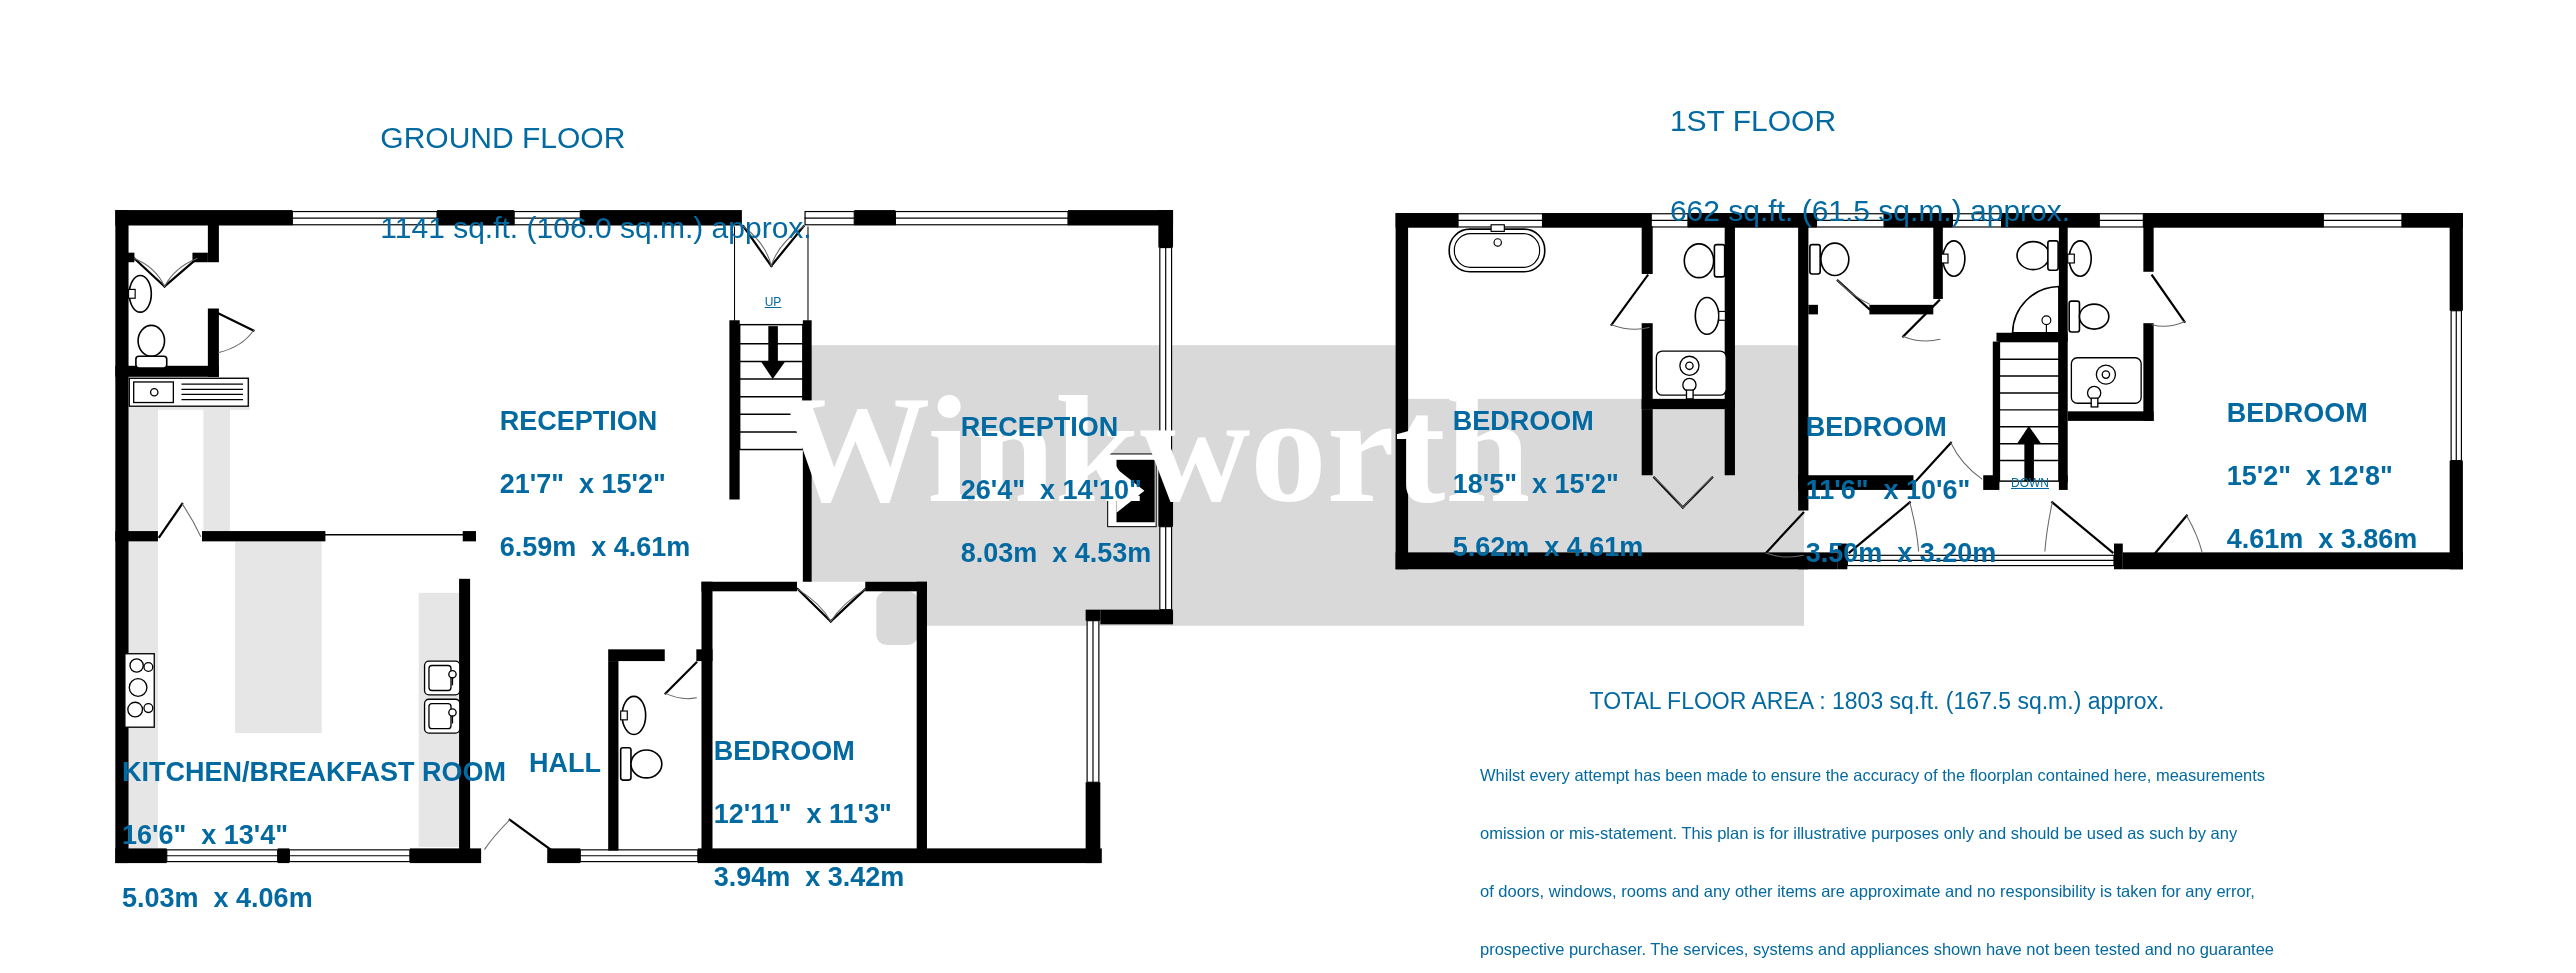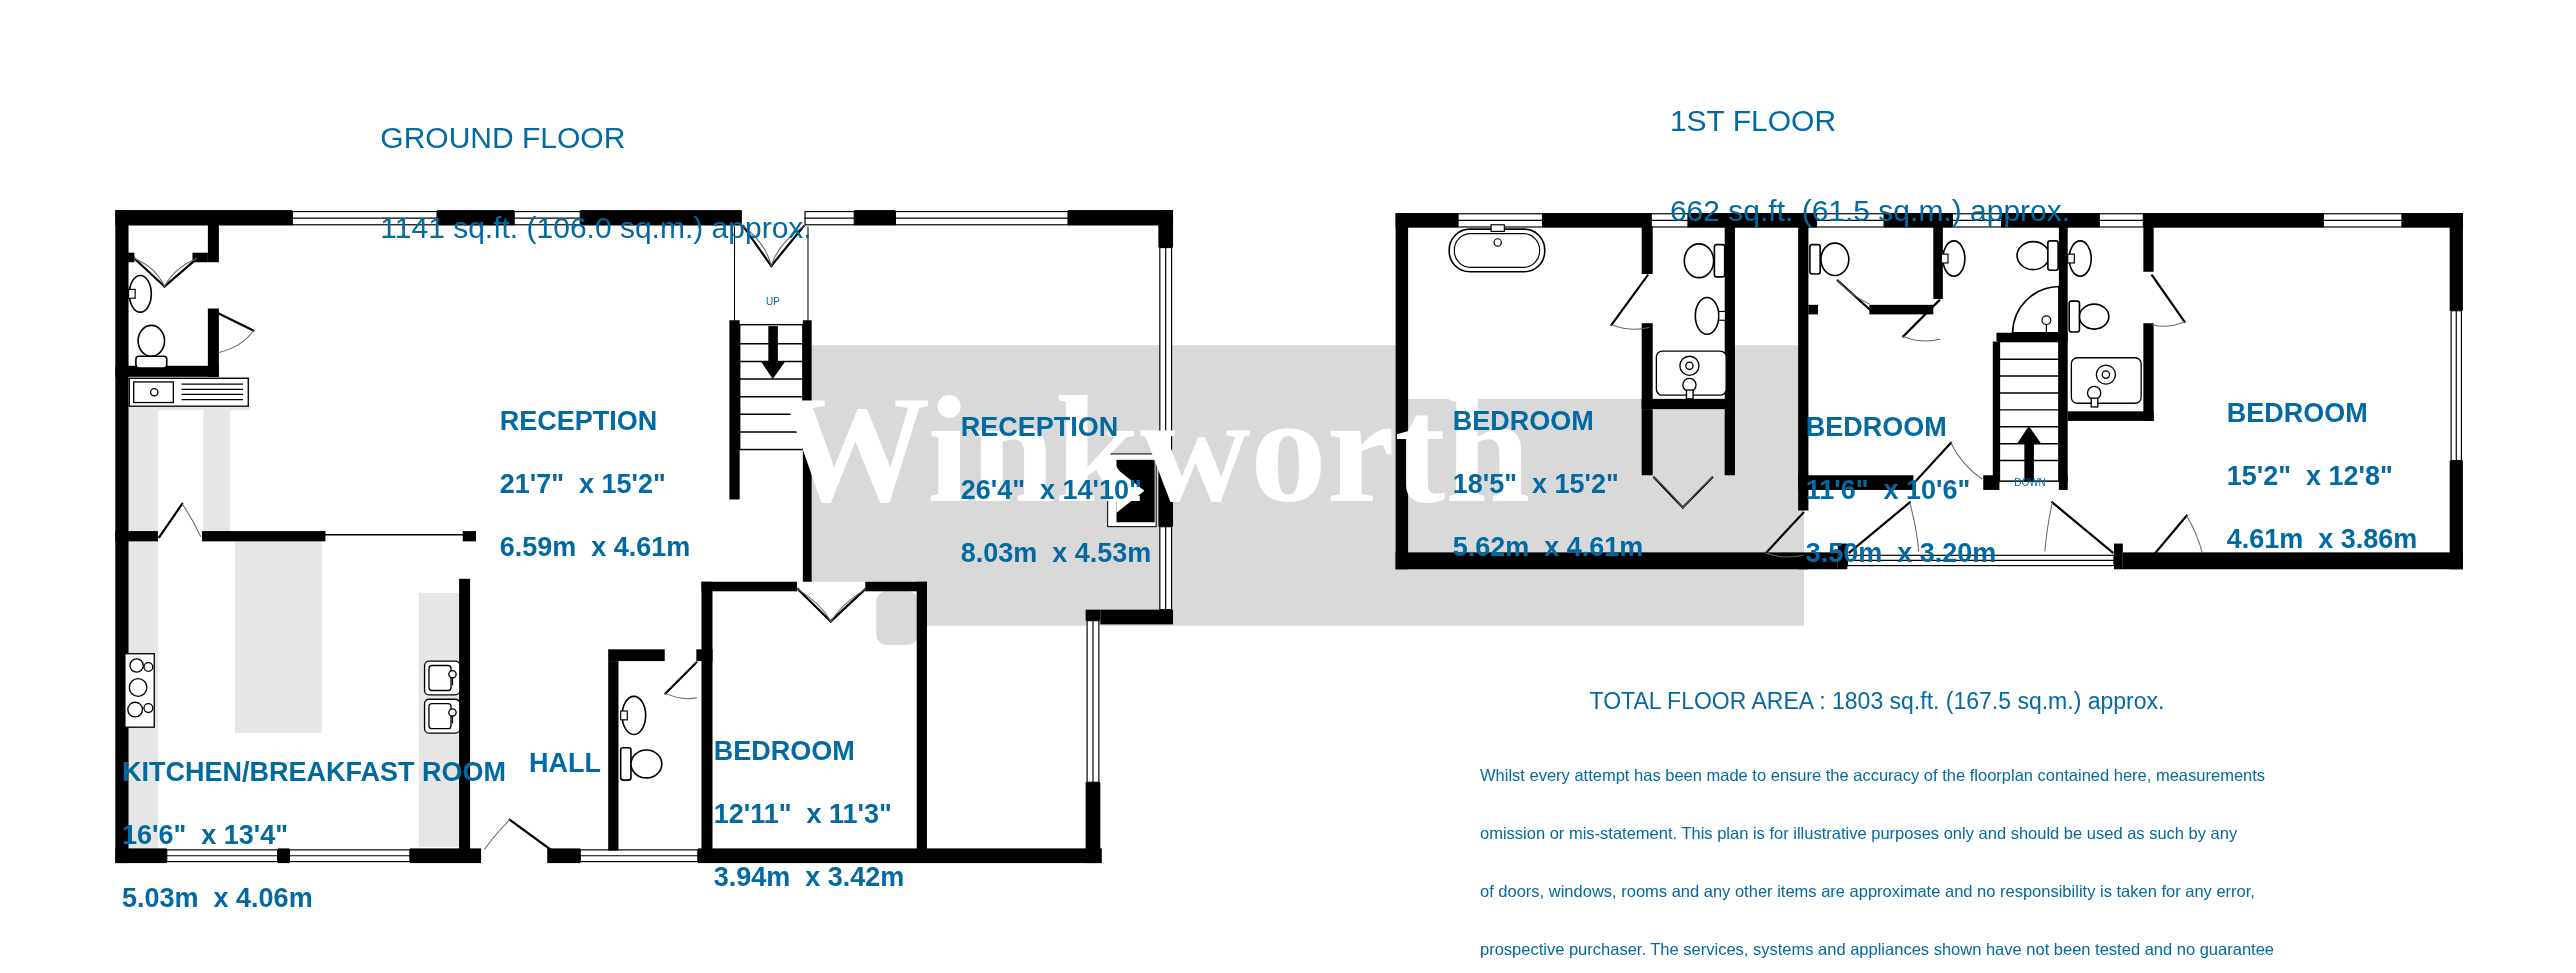--- a/index.html
+++ b/index.html
@@ -2,21 +2,21 @@
 <html style="font-size:11.8px"><head>
 <meta charset="utf-8">
 <style>
   html,body{margin:0;padding:0;background:#ffffff;}
   #canvas{position:relative;width:2576px;height:974px;background:#ffffff;overflow:hidden;
           font-family:"Liberation Sans",sans-serif;}
   #plan-svg{position:absolute;left:0;top:0;}
   .txt{position:absolute;transform:translateX(-50%);text-align:left;color:#0369a1;white-space:pre;}
   .title{font-size:30px;line-height:30px;font-weight:normal;}
   .room-label{font-size:27px;line-height:21px;font-weight:bold;}
-  .tiny-label{font-size:10px;line-height:10.3px;font-weight:normal;}
+  .tiny-label{font-size:12px;line-height:10.3px;font-weight:normal;text-decoration:underline;}
   .footer-total{font-size:23px;line-height:23px;font-weight:normal;}
   .footer-disclaimer{font-size:16.5px;line-height:19.4px;font-weight:normal;}
   .footer-disclaimer span{display:block;}
   .room-label span{display:block;}
   .title span{display:block;}
 </style>
 </head>
 <body>
 
 <div id="canvas">

